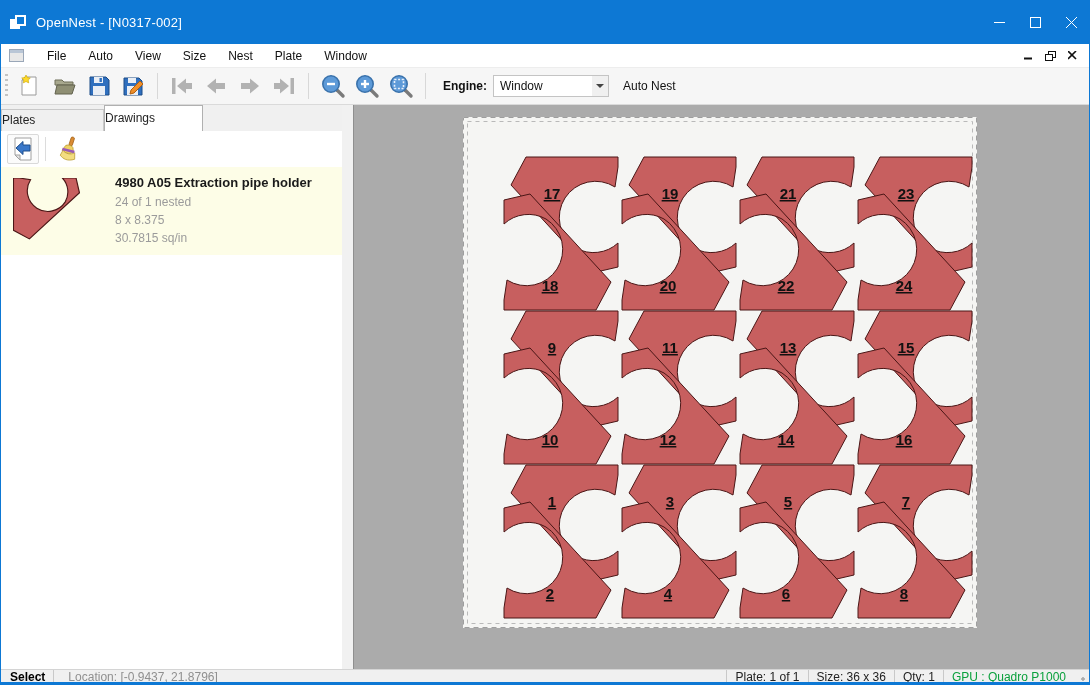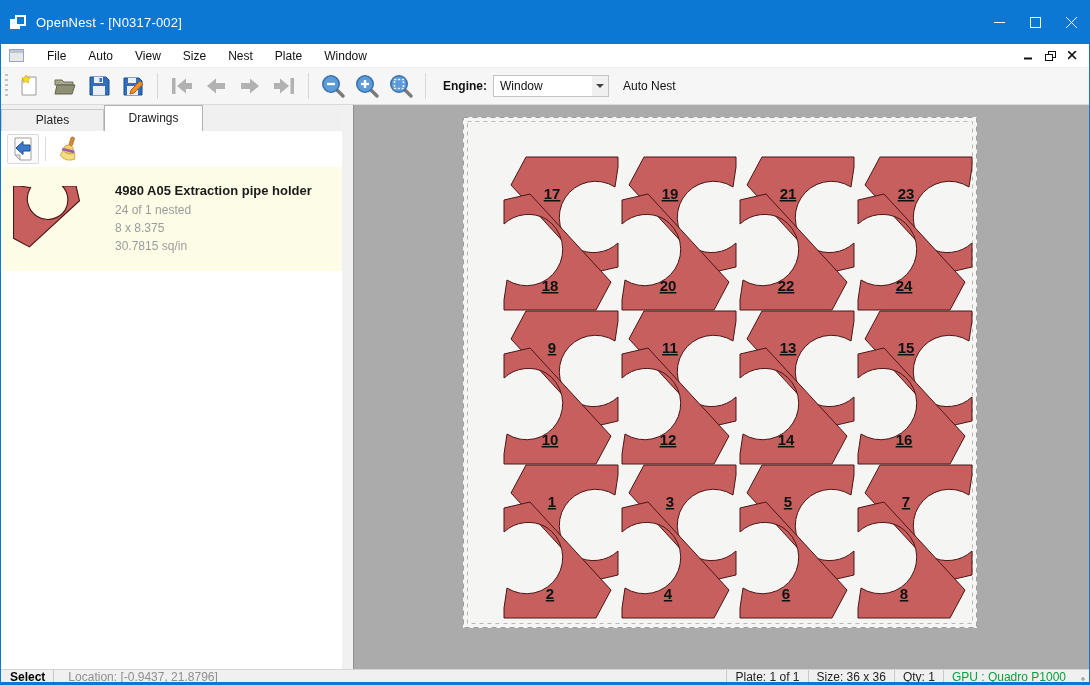--- a/index.html
+++ b/index.html
@@ -32,28 +32,28 @@
   .combo{width:116px;height:22px;border:1px solid #c4c4c4;background:#fff;display:flex;align-items:center;}
   .combo .val{flex:1;font-size:12px;color:#111;padding-left:6px;}
   .combo .dd{width:16px;height:20px;background:#f0f0f0;display:flex;align-items:center;justify-content:center;}
   .combo .dd::before{content:"";border:4px solid transparent;border-top-color:#444;margin-top:4px;}
   .autonest{font-size:12px;color:#111;margin-left:14px;}
   
   .main{display:flex;height:564px;}
   .sidebar{width:352px;background:#fff;display:flex;flex-direction:column;position:relative;}
   .sidebar::after{content:"";position:absolute;right:0;top:0;bottom:0;width:11px;background:#f1f1f1;}
   .tabstrip{height:26px;background:#f0f0f0;display:flex;align-items:flex-end;}
-  .tab{font-size:12px;color:#222;text-align:center;}
+  .tab{font-size:12px;color:#222;}
   .tab.inactive{width:103px;height:22px;line-height:21px;background:#f0f0f0;border:1px solid #c9c9c9;border-bottom:none;}
   .tab.active{width:99px;height:26px;line-height:24px;background:#fff;border:1px solid #b0b0b0;border-bottom:none;position:relative;z-index:2;}
   .subtoolbar{height:36px;background:#fff;display:flex;align-items:center;padding-left:6px;}
   .sbtn{width:32px;height:30px;display:flex;align-items:center;justify-content:center;border:1px solid transparent;border-radius:2px;}
   .sbtn.framed{border-color:#d9d9d9;background:#fbfbfb;}
   .ssep{width:1px;height:24px;background:#dcdcdc;margin:0 6px;}
-  .draw-item{height:104px;background:#fdfde7;display:flex;align-items:center;padding:4px 4px 4px 12px;margin-right:11px;}
+  .draw-item{height:88px;background:#fdfde7;display:flex;align-items:center;padding:4px 4px 4px 12px;margin-right:11px;}
   .thumb{width:88px;height:66px;flex:0 0 auto;}
   .draw-meta{padding-left:14px;}
   .draw-title{font-size:13px;font-weight:bold;color:#1a1a1a;margin-bottom:3px;}
   .draw-line{font-size:12px;color:#9b9b9b;line-height:18px;}
   .canvas{flex:1;background:#ababab;position:relative;border-left:1px solid #8f8f8f;}
   .plate{position:absolute;left:109px;top:12px;width:514px;height:511px;background:#f5f5f3;}
   .plate svg{display:block;}
   
   .statusbar{height:26px;background:#f0f0f0;border-top:1px solid #d4d4d4;display:flex;font-size:12px;color:#222;}
   .st-sep{width:1px;height:16px;background:#c9c9c9;margin:0 8px;}

